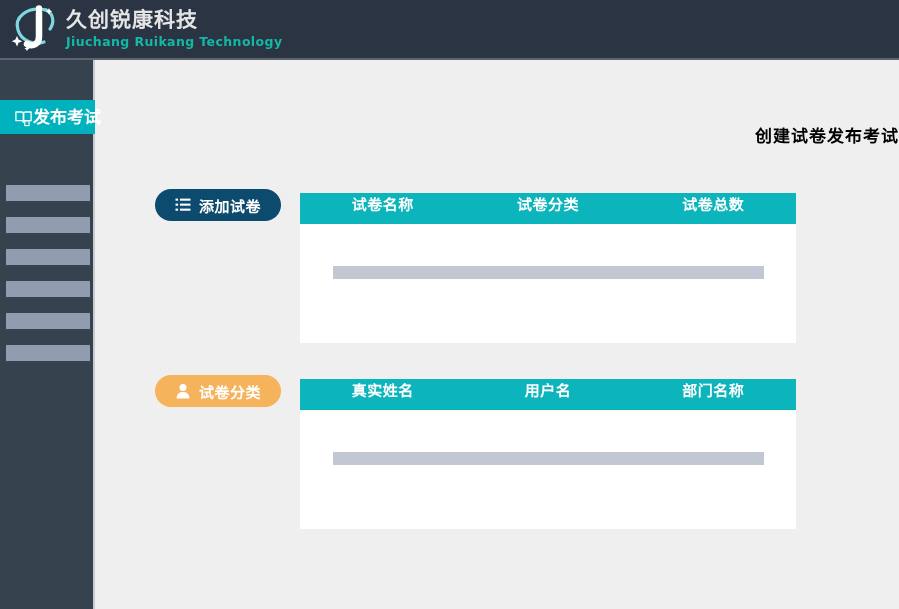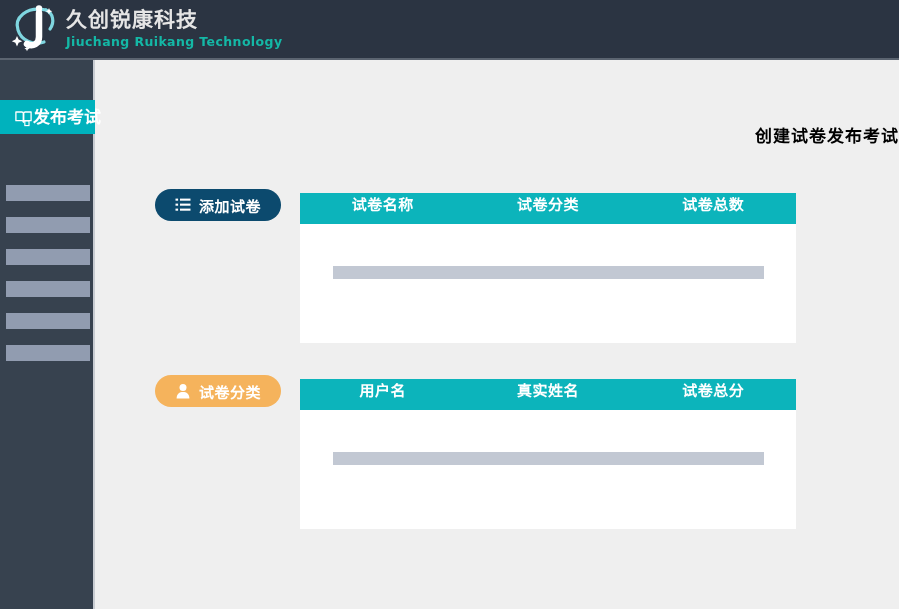--- a/index.html
+++ b/index.html
@@ -299,23 +299,23 @@
         <svg width="16" height="16" viewBox="0 0 16 16" aria-hidden="true">
           <circle cx="8" cy="4.6" r="3.5" fill="#ffffff"></circle>
           <path d="M1.6 15.5 C1.6 10.9 4.5 9 8 9 c3.5 0 6.4 1.9 6.4 6.5 z" fill="#ffffff"></path>
         </svg>
       </span>
       <span class="action-btn-label">试卷分类</span>
     </button>
 
     <div class="table-card">
       <div class="table-head">
+        <div class="table-head-cell">真实姓名</div>
         <div class="table-head-cell">用户名</div>
-        <div class="table-head-cell">真实姓名</div>
-        <div class="table-head-cell">试卷总分</div>
+        <div class="table-head-cell">部门名称</div>
       </div>
       <div class="table-body">
         <div class="row-placeholder"></div>
       </div>
     </div>
 
   </section>
 
 </main>
 

